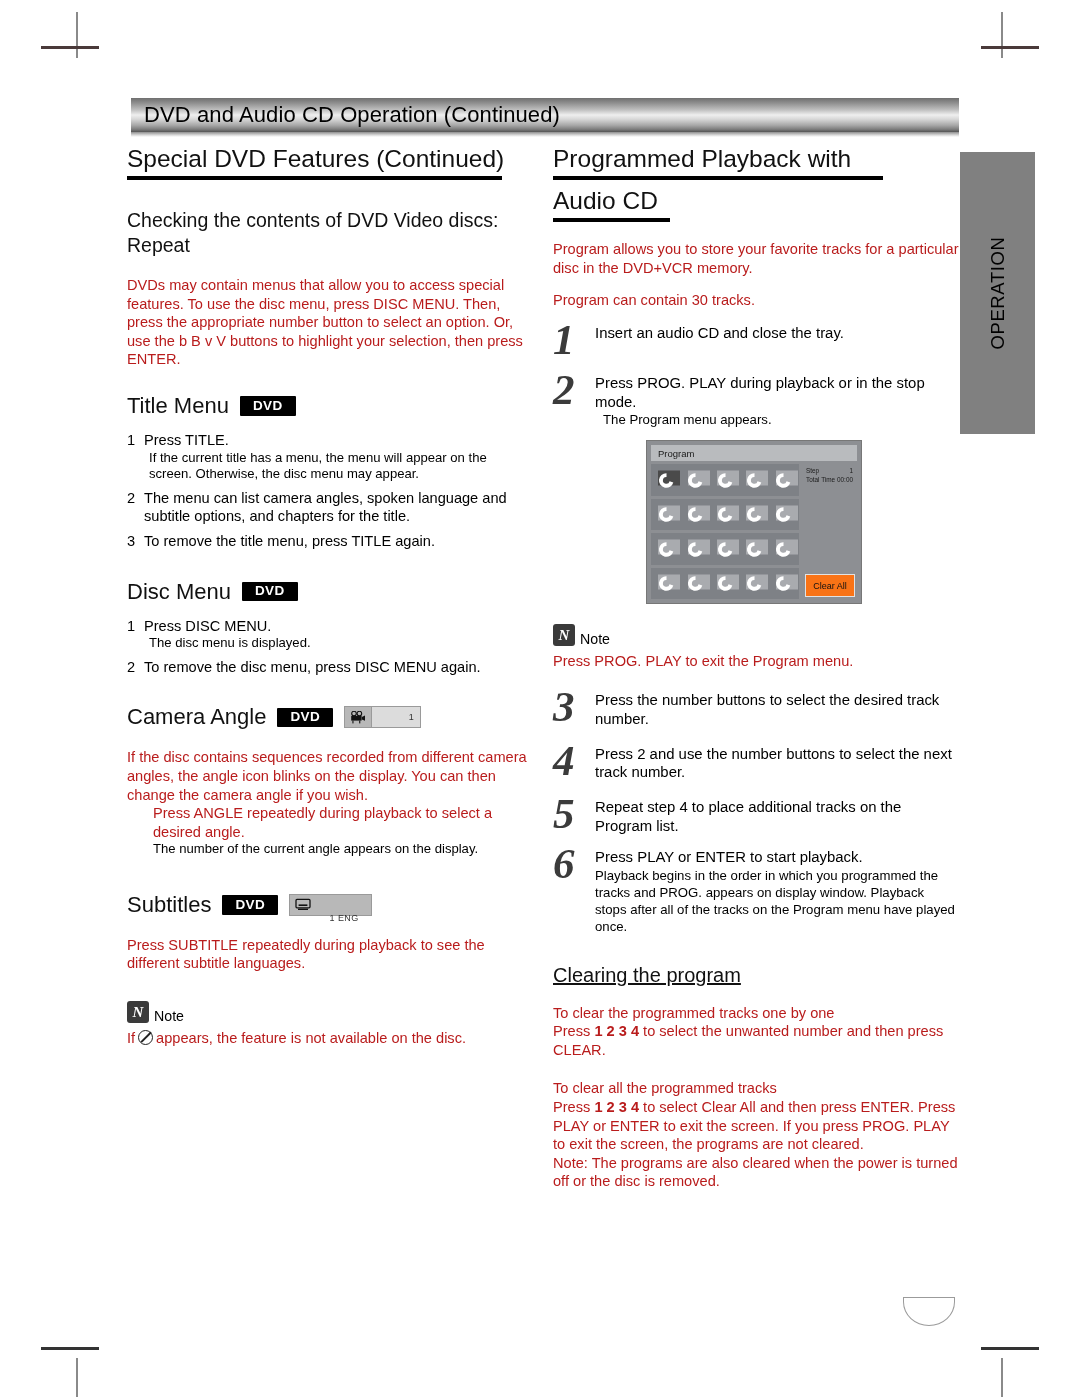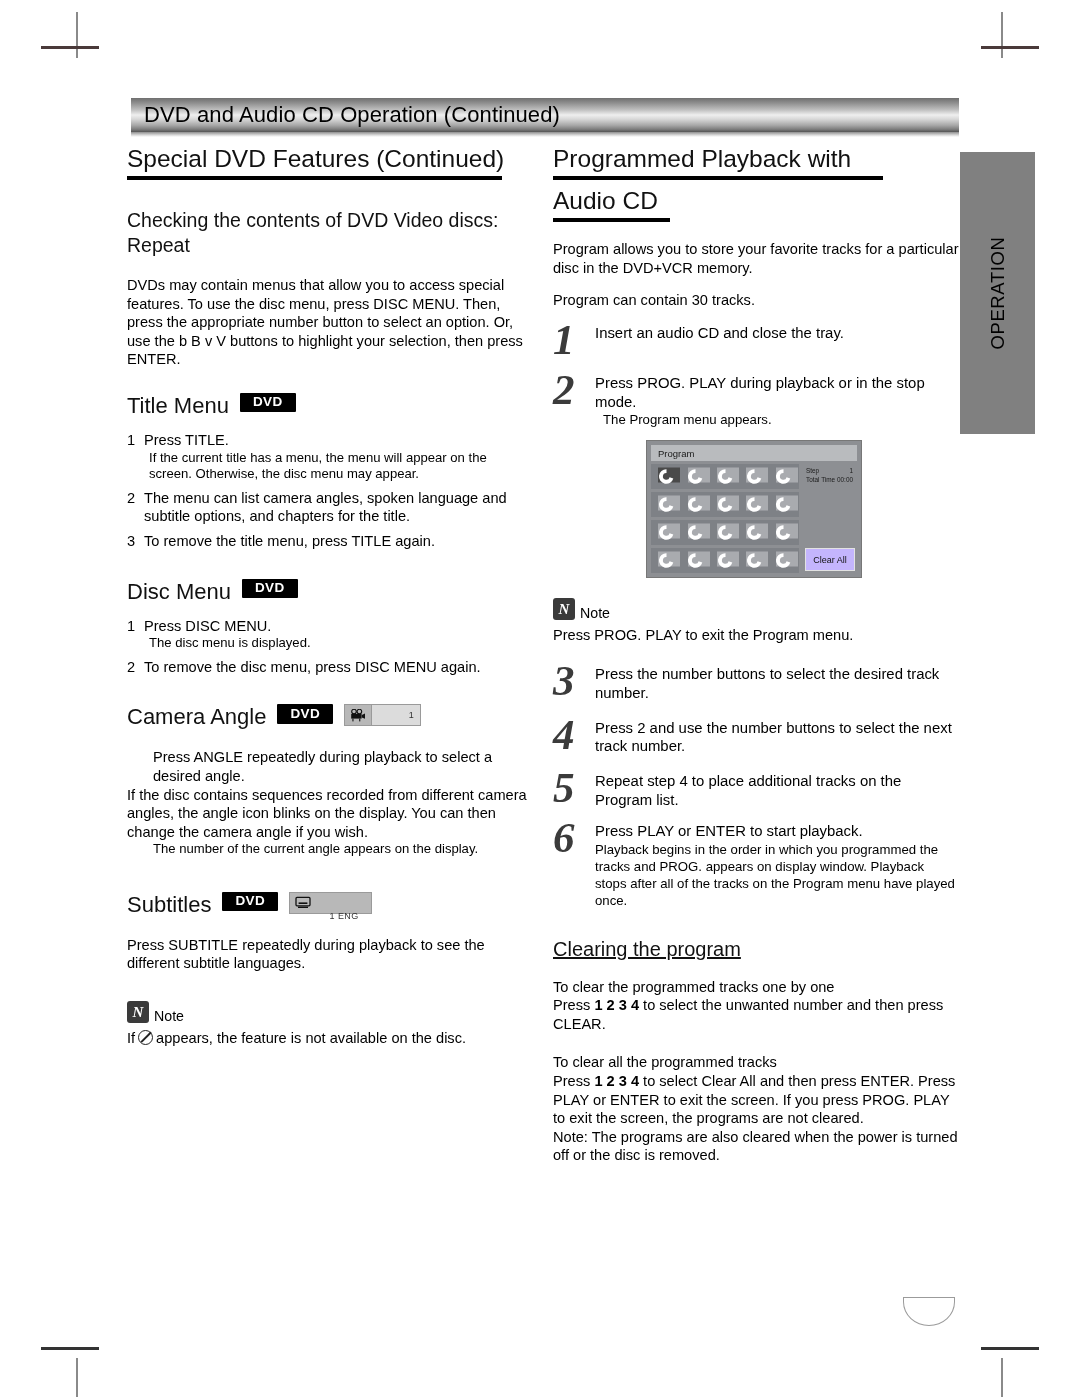--- a/index.html
+++ b/index.html
@@ -132,30 +132,30 @@
     color: #111;
   }
 
   .h3 {
     font-size: 22px;
     line-height: 26px;
     font-weight: normal;
     margin: 0;
     color: #111;
     display: flex;
-    align-items: flex-start;
+    align-items: center;
     gap: 11px;
   }
 
   
   .p {
     font-size: 14.6px;
     line-height: 18.6px;
     margin: 0;
-    color: #000000;
+    color: #b91c1c;
   }
   .p-sm {
     font-size: 13.1px;
     line-height: 16.6px;
     margin: 0;
     color: #000;
   }
   .b { font-weight: bold; }
 
   
@@ -284,21 +284,21 @@
     top: -1px;
     width: 1.6px;
     height: 14px;
     background: #222;
     transform: translateX(-50%) rotate(45deg);
   }
 
   
   .prog-shot {
     width: 216px;
-    height: 138px;
+    height: 164px;
     background: #8d8f93;
     border: 1px solid #777;
     box-sizing: border-box;
     display: flex;
     flex-direction: column;
     padding: 4px;
     gap: 3px;
   }
   .prog-title {
     height: 16px;
@@ -369,21 +369,21 @@
   }
   .prog-stat-row {
     display: flex;
     justify-content: space-between;
   }
   .prog-stat-row .lbl { white-space: nowrap; }
   .prog-stat-row .val { white-space: nowrap; padding-right: 2px; }
   .prog-clear {
     height: 21px;
     margin: 0 2px 2px 2px;
-    background: #c4b5fd;
+    background: #f97316;
     border: 1px solid #e2e2e2;
     display: flex;
     align-items: center;
     justify-content: center;
     font-size: 9px;
     color: #111;
   }
 
   
   .page-bubble {
@@ -514,22 +514,22 @@
             <rect x="2.4" y="9.6" width="1.1" height="2.8" fill="#111"></rect>
             <rect x="9.2" y="9.6" width="1.1" height="2.8" fill="#111"></rect>
           </svg>
         </span>
         <span class="osd-val narrow">1</span>
       </span>
     </div>
 
     <div class="sp18"></div>
 
+    <p class="p">If the disc contains sequences recorded from different camera angles, the angle icon blinks on the display. You can then change the camera angle if you wish.</p>
     <p class="p" style="padding-left:26px;">Press ANGLE repeatedly during playback to select a desired angle.</p>
-    <p class="p">If the disc contains sequences recorded from different camera angles, the angle icon blinks on the display. You can then change the camera angle if you wish.</p>
     <p class="p-sm" style="padding-left:26px;">The number of the current angle appears on the display.</p>
 
     <div class="sp34"></div>
 
     <div class="h3">
       <span>Subtitles</span>
       <span class="pill">DVD</span>
       <span class="osd">
         <span class="osd-ico">
           <svg width="16" height="13" viewBox="0 0 16 13" aria-hidden="true">

